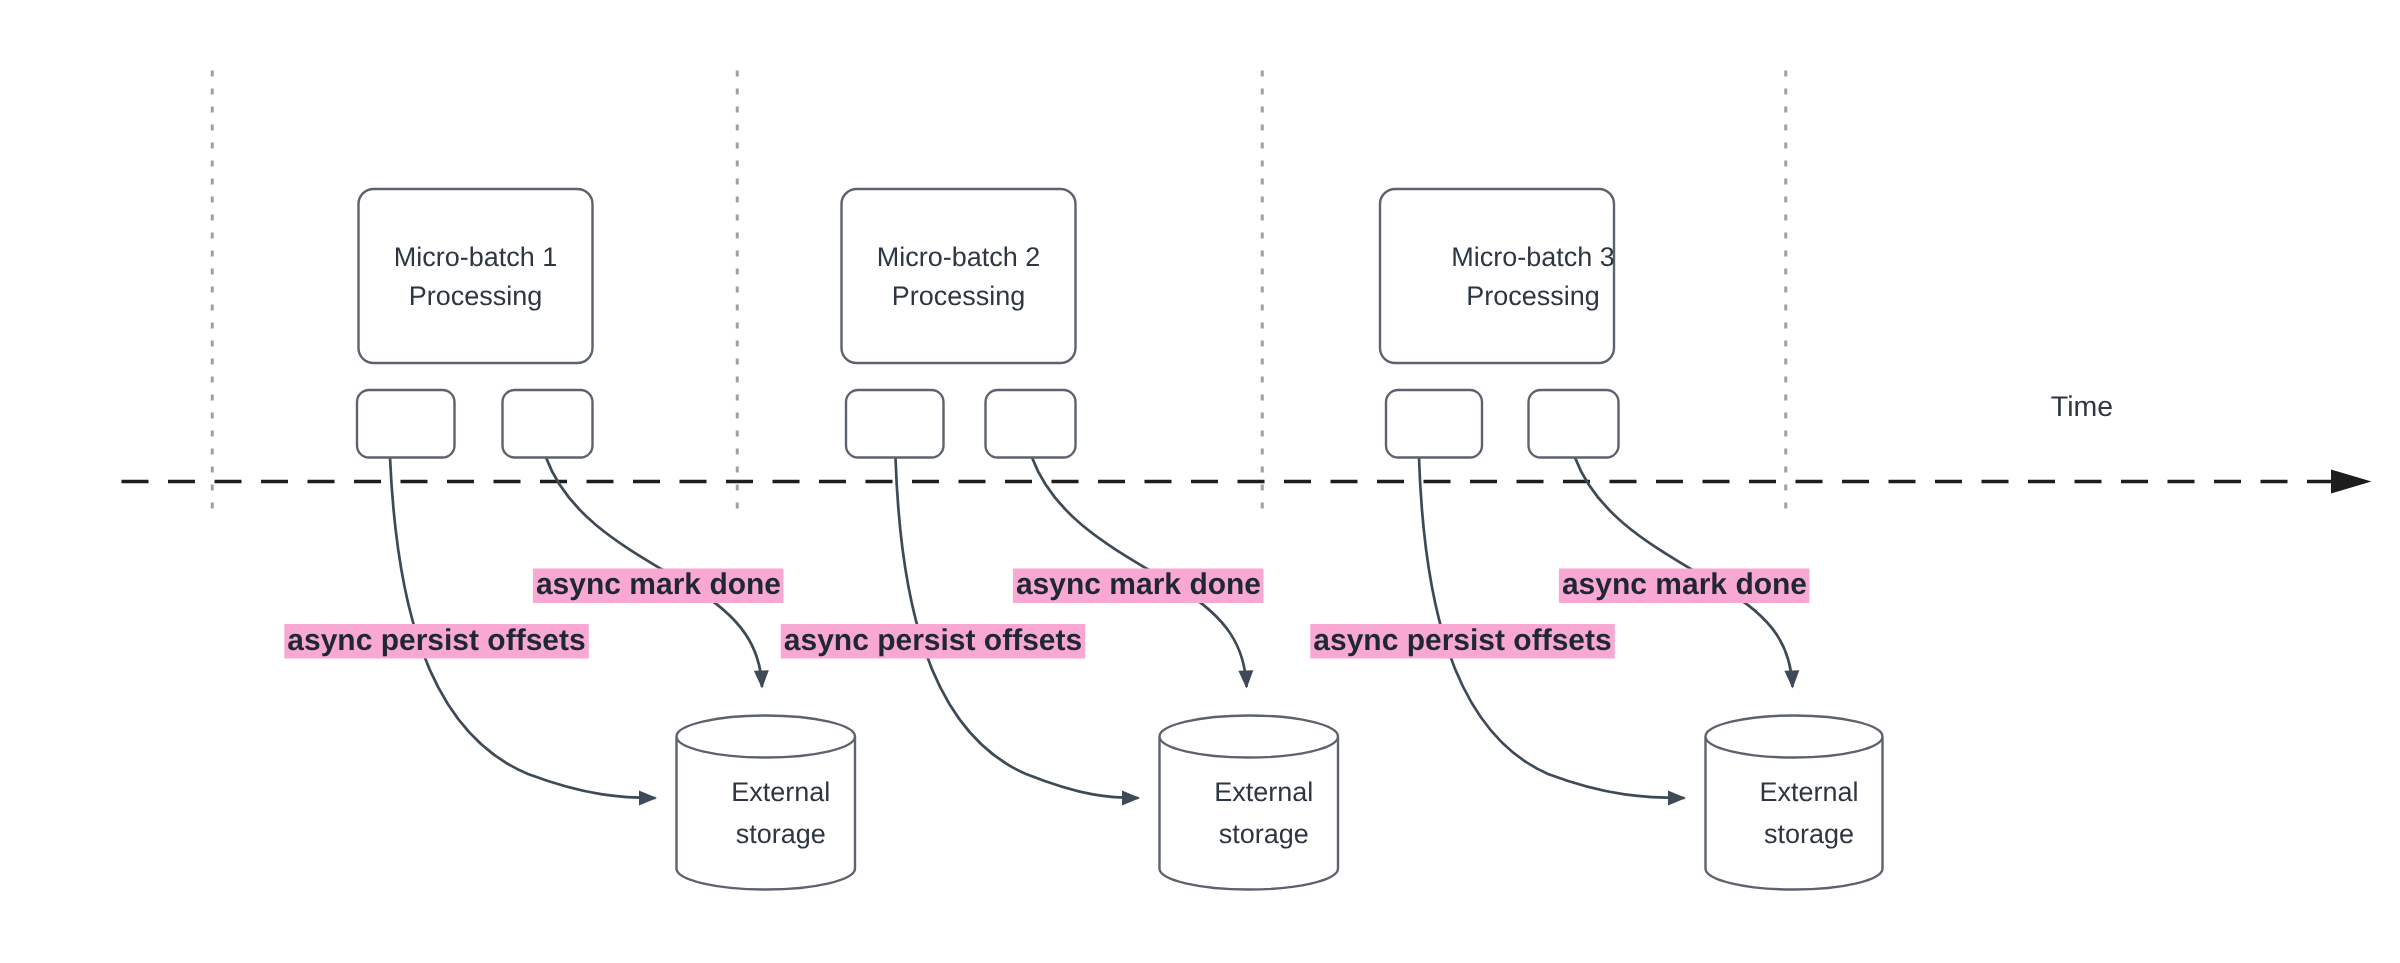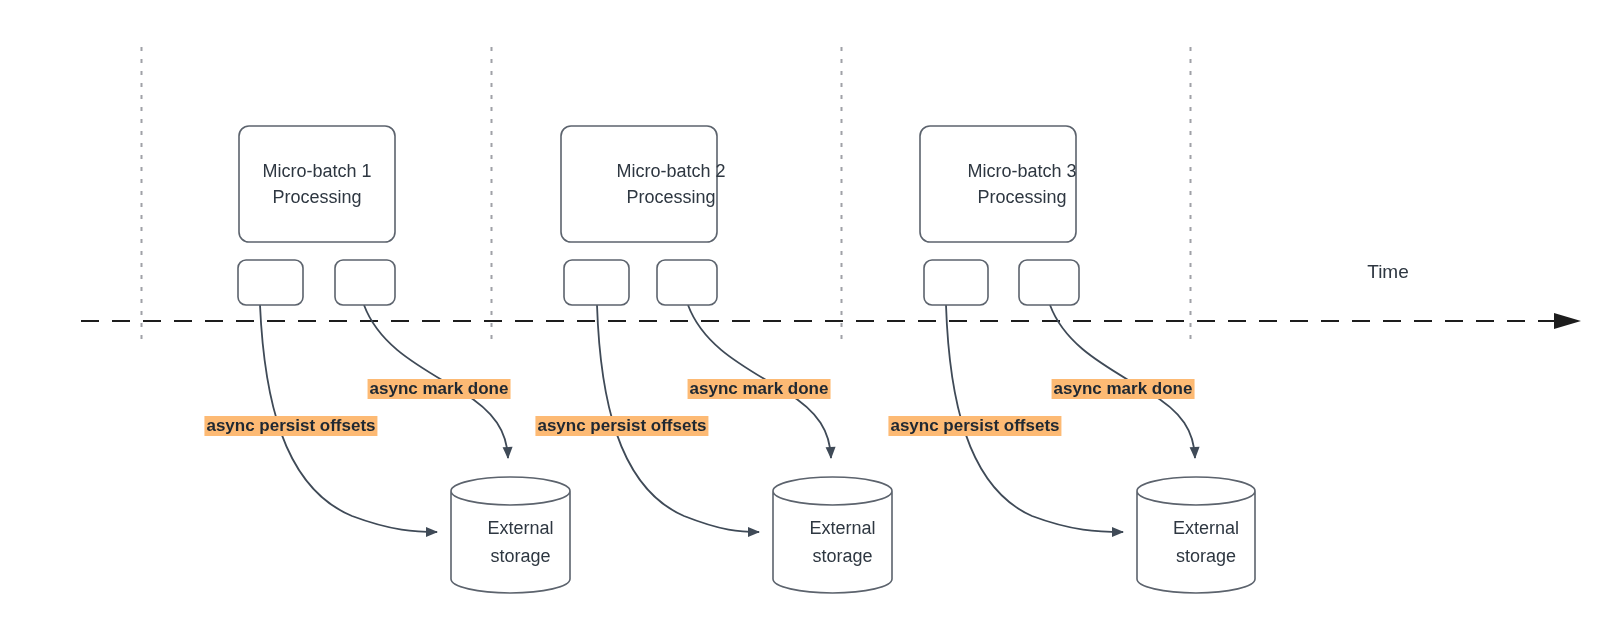--- a/index.html
+++ b/index.html
@@ -25,23 +25,23 @@
   .shape{fill:#ffffff;stroke:var(--shape-stroke);stroke-width:1.6;}
   .flow{fill:none;stroke:var(--arrow-stroke);stroke-width:1.8;marker-end:url(#arrowhead);}
   .arrowhead-glyph{fill:var(--arrow-stroke);}
   .lbl{position:absolute;color:var(--text);}
   .process-label{
     display:flex;flex-direction:column;align-items:center;justify-content:center;
     text-align:left;font-size:18px;line-height:26px;
   }
   .storage-label{text-align:center;font-size:18px;line-height:28px;padding-top:1px;margin-left:10px;}
   .arrow-label{
-    font-weight:bold;font-size:17px;white-space:nowrap;
+    font-weight:bold;font-size:20px;white-space:nowrap;
     transform:translateX(-50%);color:var(--bold-label-text);
-    background:#fdba74;padding:0 2px;
+    background:#f9a8d4;padding:0 2px;
   }
   .time-label{font-size:19px;transform:translateX(-50%);color:var(--text);}
 </style>
 </head>
 <body>
 
 <div class="canvas">
 
   <svg width="1600" height="642" viewBox="0 0 1600 642">
     <defs>
@@ -96,21 +96,21 @@
     <span>Micro-batch 1</span>
     <span>Processing</span>
   </div>
   <div class="lbl arrow-label" style="left:291px;top:416px;">async persist offsets</div>
   <div class="lbl arrow-label" style="left:439px;top:379px;">async mark done</div>
   <div class="lbl storage-label" style="left:451px;top:513px;width:119px;">
     <div>External</div>
     <div>storage</div>
   </div>
 
-  <div class="lbl process-label" style="left:593px;top:126px;width:156px;height:116px;">
+  <div class="lbl process-label" style="left:561px;top:126px;width:156px;height:116px;">
     <span>Micro-batch 2</span>
     <span>Processing</span>
   </div>
   <div class="lbl arrow-label" style="left:622px;top:416px;">async persist offsets</div>
   <div class="lbl arrow-label" style="left:759px;top:379px;">async mark done</div>
   <div class="lbl storage-label" style="left:773px;top:513px;width:119px;">
     <div>External</div>
     <div>storage</div>
   </div>
 

